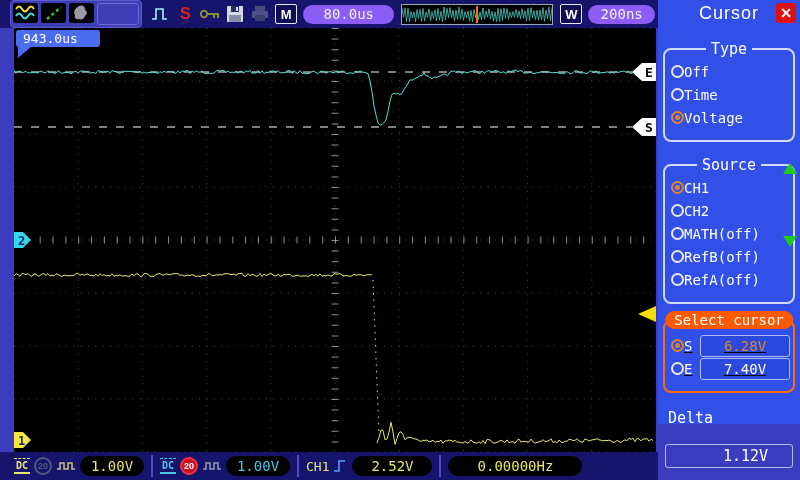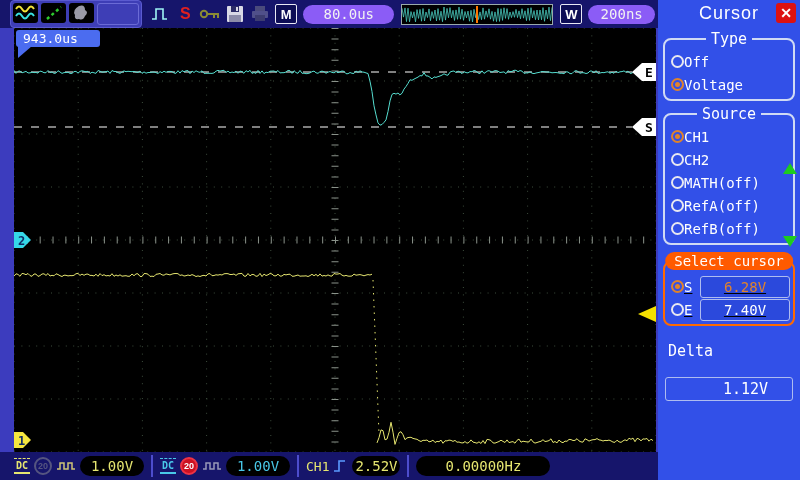--- a/index.html
+++ b/index.html
@@ -16,28 +16,28 @@
   .flat-ic{width:24px;height:22px;display:flex;align-items:center;justify-content:center;margin:0 1px;}
   .s-glyph{color:#e02020;font:bold 16px "Liberation Sans",sans-serif;}
   .mbox{width:21px;height:18px;background:#0d0d55;border:1px solid #e8e8f4;border-radius:2px;
         color:#fff;font:bold 13px "Liberation Sans",sans-serif;display:flex;align-items:center;
         justify-content:center;margin:0 3px;}
   .pill{height:19px;background:#8b5cf6;border-radius:10px;color:#f2f2f2;font-size:14px;
         display:flex;align-items:center;justify-content:center;margin:0 3px;}
   .pill.tb{width:96px;} .pill.wtb{width:70px;}
   .strip{width:152px;height:19px;background:#000;border:1px solid #9aa;margin:0 4px;}
   
-  .sidebar{position:absolute;right:0;top:0;width:142px;height:480px;background:#3250e8;}
+  .sidebar{position:absolute;right:0;top:0;width:142px;height:424px;background:#3250e8;}
   .sb-head{height:26px;display:flex;align-items:center;justify-content:center;
            color:#fff;font:18px "Liberation Sans",sans-serif;letter-spacing:1px;}
   .close{position:absolute;top:3px;right:4px;width:20px;height:20px;background:#dd1111;
          border-radius:3px;color:#fff;font:bold 14px "Liberation Sans",sans-serif;
          display:flex;align-items:center;justify-content:center;}
-  .group{position:relative;border:2px solid #d0daf4;border-radius:8px;margin:12px 5px 0;
-         padding:10px 3px 3px;}
+  .group{position:relative;border:2px solid #d0daf4;border-radius:8px;margin:22px 5px 0;
+         padding:10px 3px 11px;}
   .group-title{position:absolute;top:-10px;left:0;right:0;text-align:center;font-size:15px;color:#fff;}
   .group-title span{background:#3250e8;padding:0 5px;}
   .opt{display:flex;align-items:center;height:23px;color:#fff;font-size:14px;
        padding-left:3px;cursor:default;}
   .radio{width:13px;height:13px;border:2px solid #e8e8f0;border-radius:50%;
          box-sizing:border-box;position:relative;flex:none;}
   .opt.sel .radio{border-color:#e0832c;}
   .opt.sel .radio::after{content:"";position:absolute;inset:2px;background:#e0832c;border-radius:50%;}
   .opt.sel .lbl{color:#ffffff;}
   .scgroup{border-color:#ff6a00;margin-top:16px;padding-top:12px;text-decoration:underline;}
@@ -64,21 +64,21 @@
   .dc .dash{width:16px;border-top:1px dashed currentColor;margin-bottom:1px;}
   .dc .solid{width:16px;border-top:2px solid currentColor;margin-top:1px;}
   .ch1c{color:#e6e670;} .ch2c{color:#49c8e8;}
   .bw{width:14px;height:14px;border-radius:50%;font:bold 9px "Liberation Sans",sans-serif;
       display:flex;align-items:center;justify-content:center;margin-right:4px;flex:none;}
   .bw.off{border:2px solid #555580;color:#555580;}
   .bw.on{border:2px solid #ee3344;background:#cc1122;color:#fff;}
   .sq{margin-right:4px;display:flex;}
   .bpill{height:20px;background:#000;border-radius:11px;font-size:14px;
          display:flex;align-items:center;justify-content:center;}
-  .bpill.w86{width:64px;} .bpill.w70{width:48px;} .bpill.w134{width:134px;}
+  .bpill.w86{width:64px;} .bpill.w70{width:80px;} .bpill.w134{width:134px;}
   .vsep{width:2px;height:22px;background:#4d4dcc;margin:0 7px;flex:none;}
   .trg-src{color:#e6e670;font-size:13px;margin-right:3px;}
 </style>
 </head>
 <body>
 
 <div class="screen">
 
   <div class="topbar">
     <div class="icon-panel">
@@ -146,20 +146,24 @@
   <div class="sidebar">
     <div class="sb-head">Cursor</div>
     <div class="close">✕</div>
 
     <div class="group">
       <div class="group-title"><span>Type</span></div>
       <div class="opt">
         <span class="radio"></span>
         <span class="lbl">Off</span>
       </div>
+      <div class="opt">
+        <span class="radio"></span>
+        <span class="lbl">Time</span>
+      </div>
       <div class="opt sel">
         <span class="radio"></span>
         <span class="lbl">Voltage</span>
       </div>
     </div>
 
     <div class="group">
       <div class="group-title"><span>Source</span></div>
       <div class="opt sel">
         <span class="radio"></span>
@@ -168,25 +172,25 @@
       <div class="opt">
         <span class="radio"></span>
         <span class="lbl">CH2</span>
       </div>
       <div class="opt">
         <span class="radio"></span>
         <span class="lbl">MATH(off)</span>
       </div>
       <div class="opt">
         <span class="radio"></span>
+        <span class="lbl">RefB(off)</span>
+      </div>
+      <div class="opt">
+        <span class="radio"></span>
         <span class="lbl">RefA(off)</span>
-      </div>
-      <div class="opt">
-        <span class="radio"></span>
-        <span class="lbl">RefB(off)</span>
       </div>
     </div>
 
     <div class="tri tri-up"></div>
     <div class="tri tri-down"></div>
 
     <div class="group scgroup">
       <div class="sc-title">Select cursor</div>
       <div class="opt sel">
         <span class="radio"></span>

